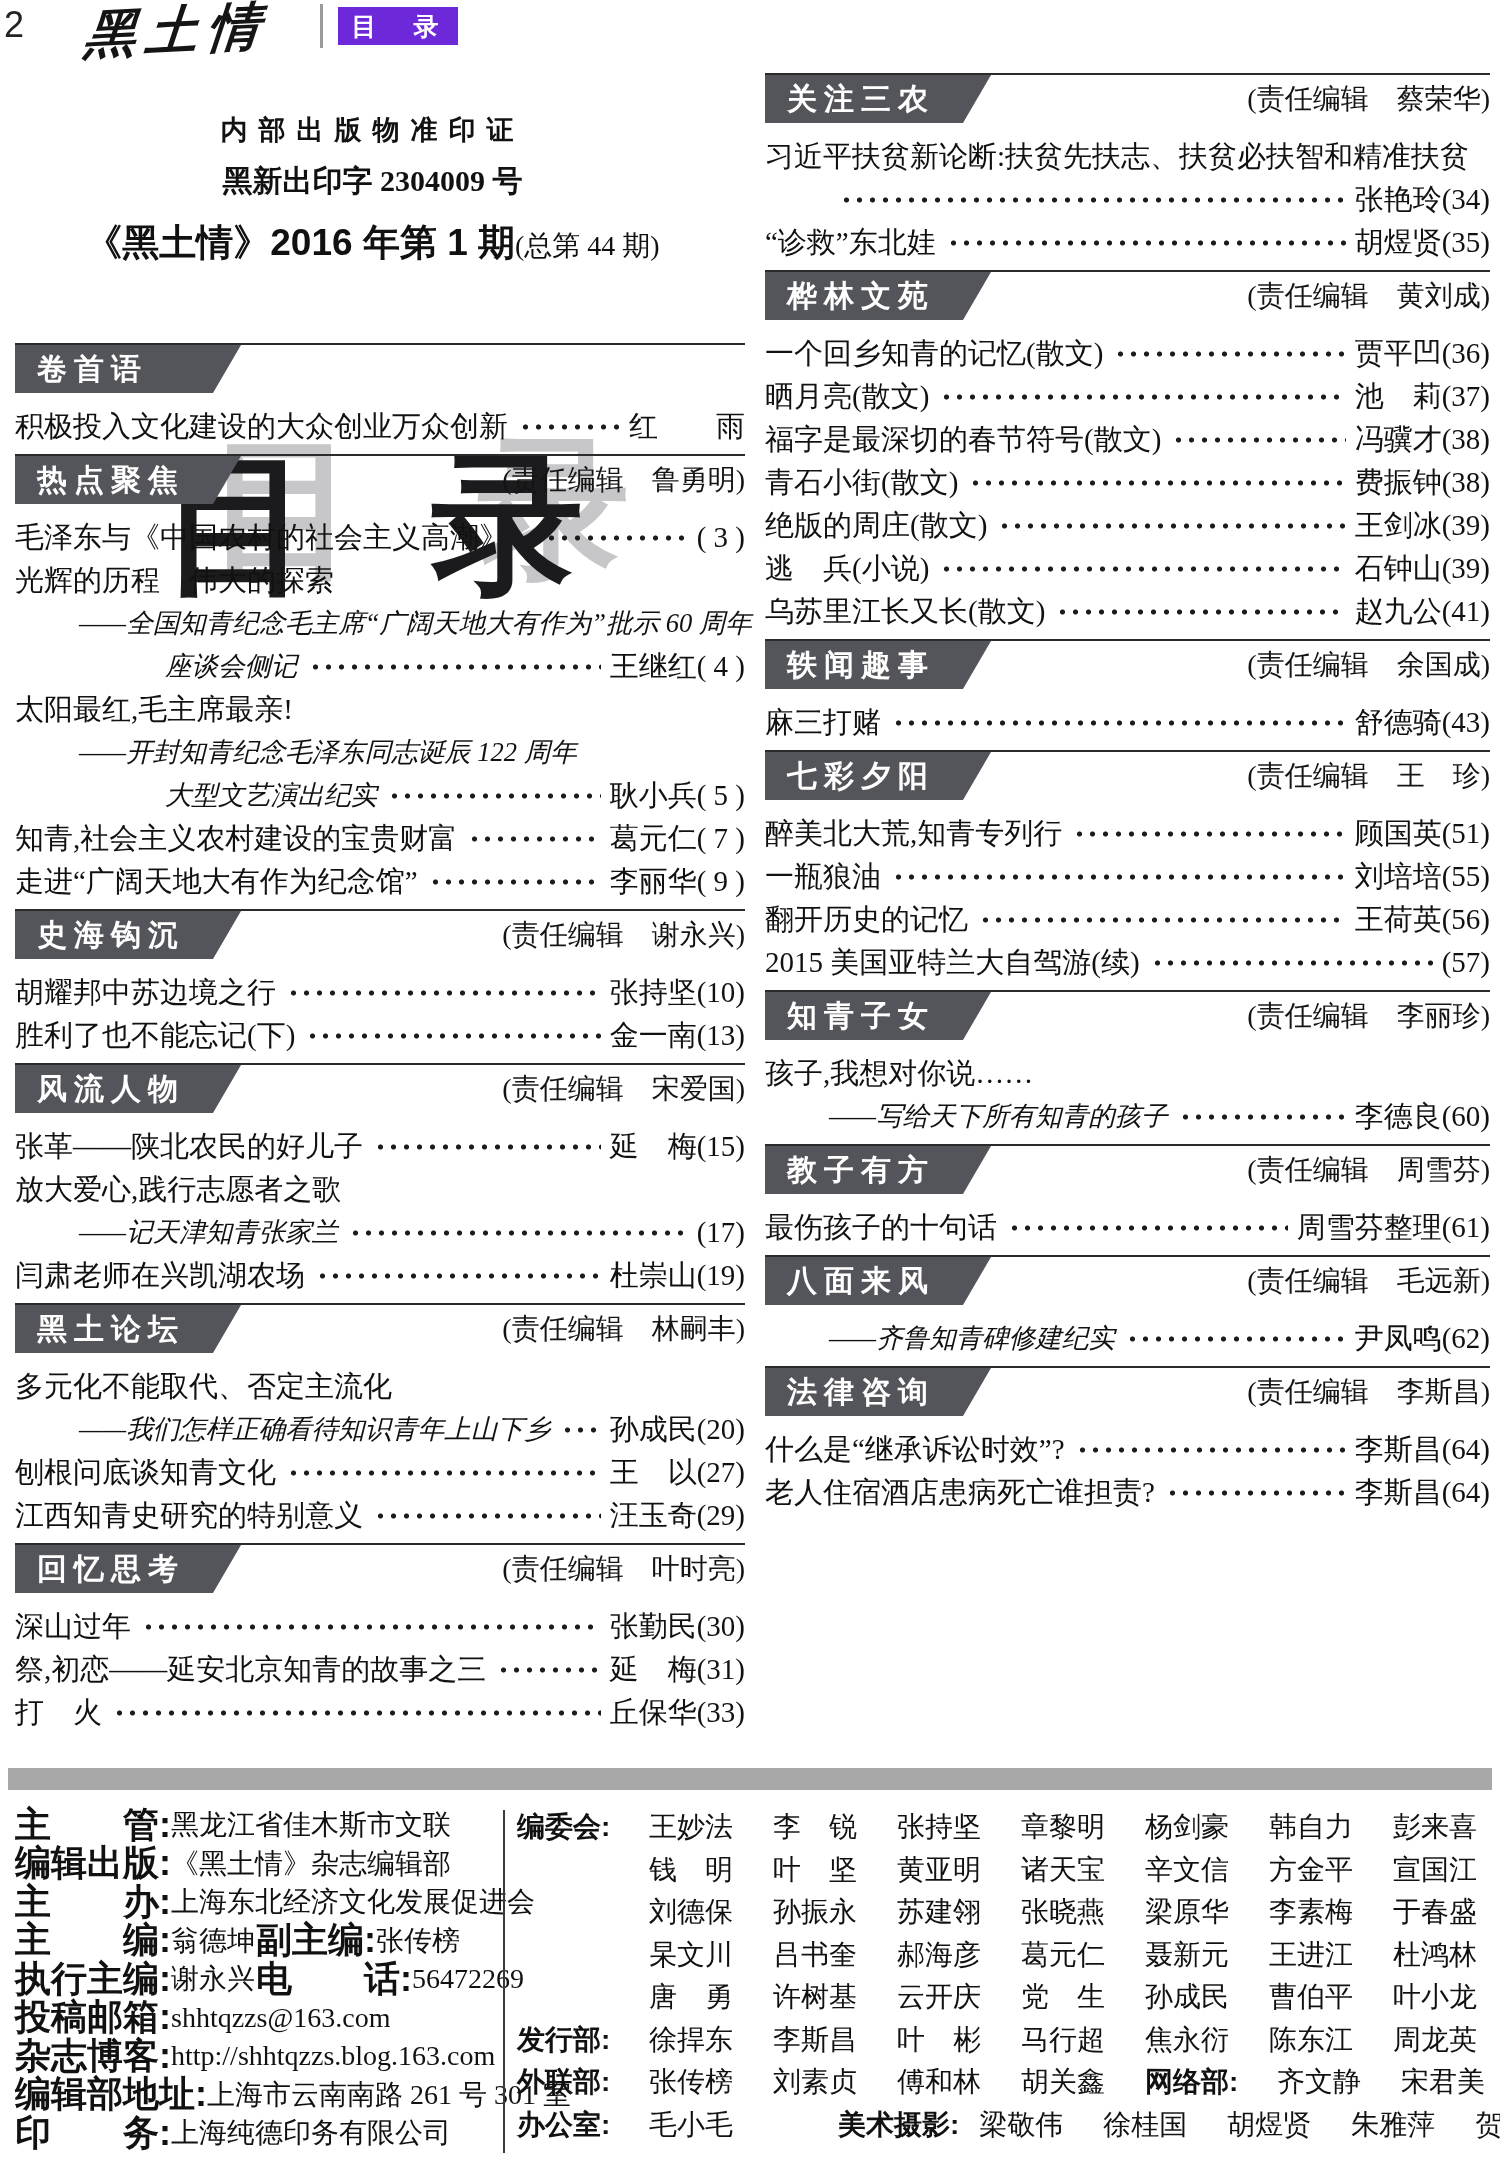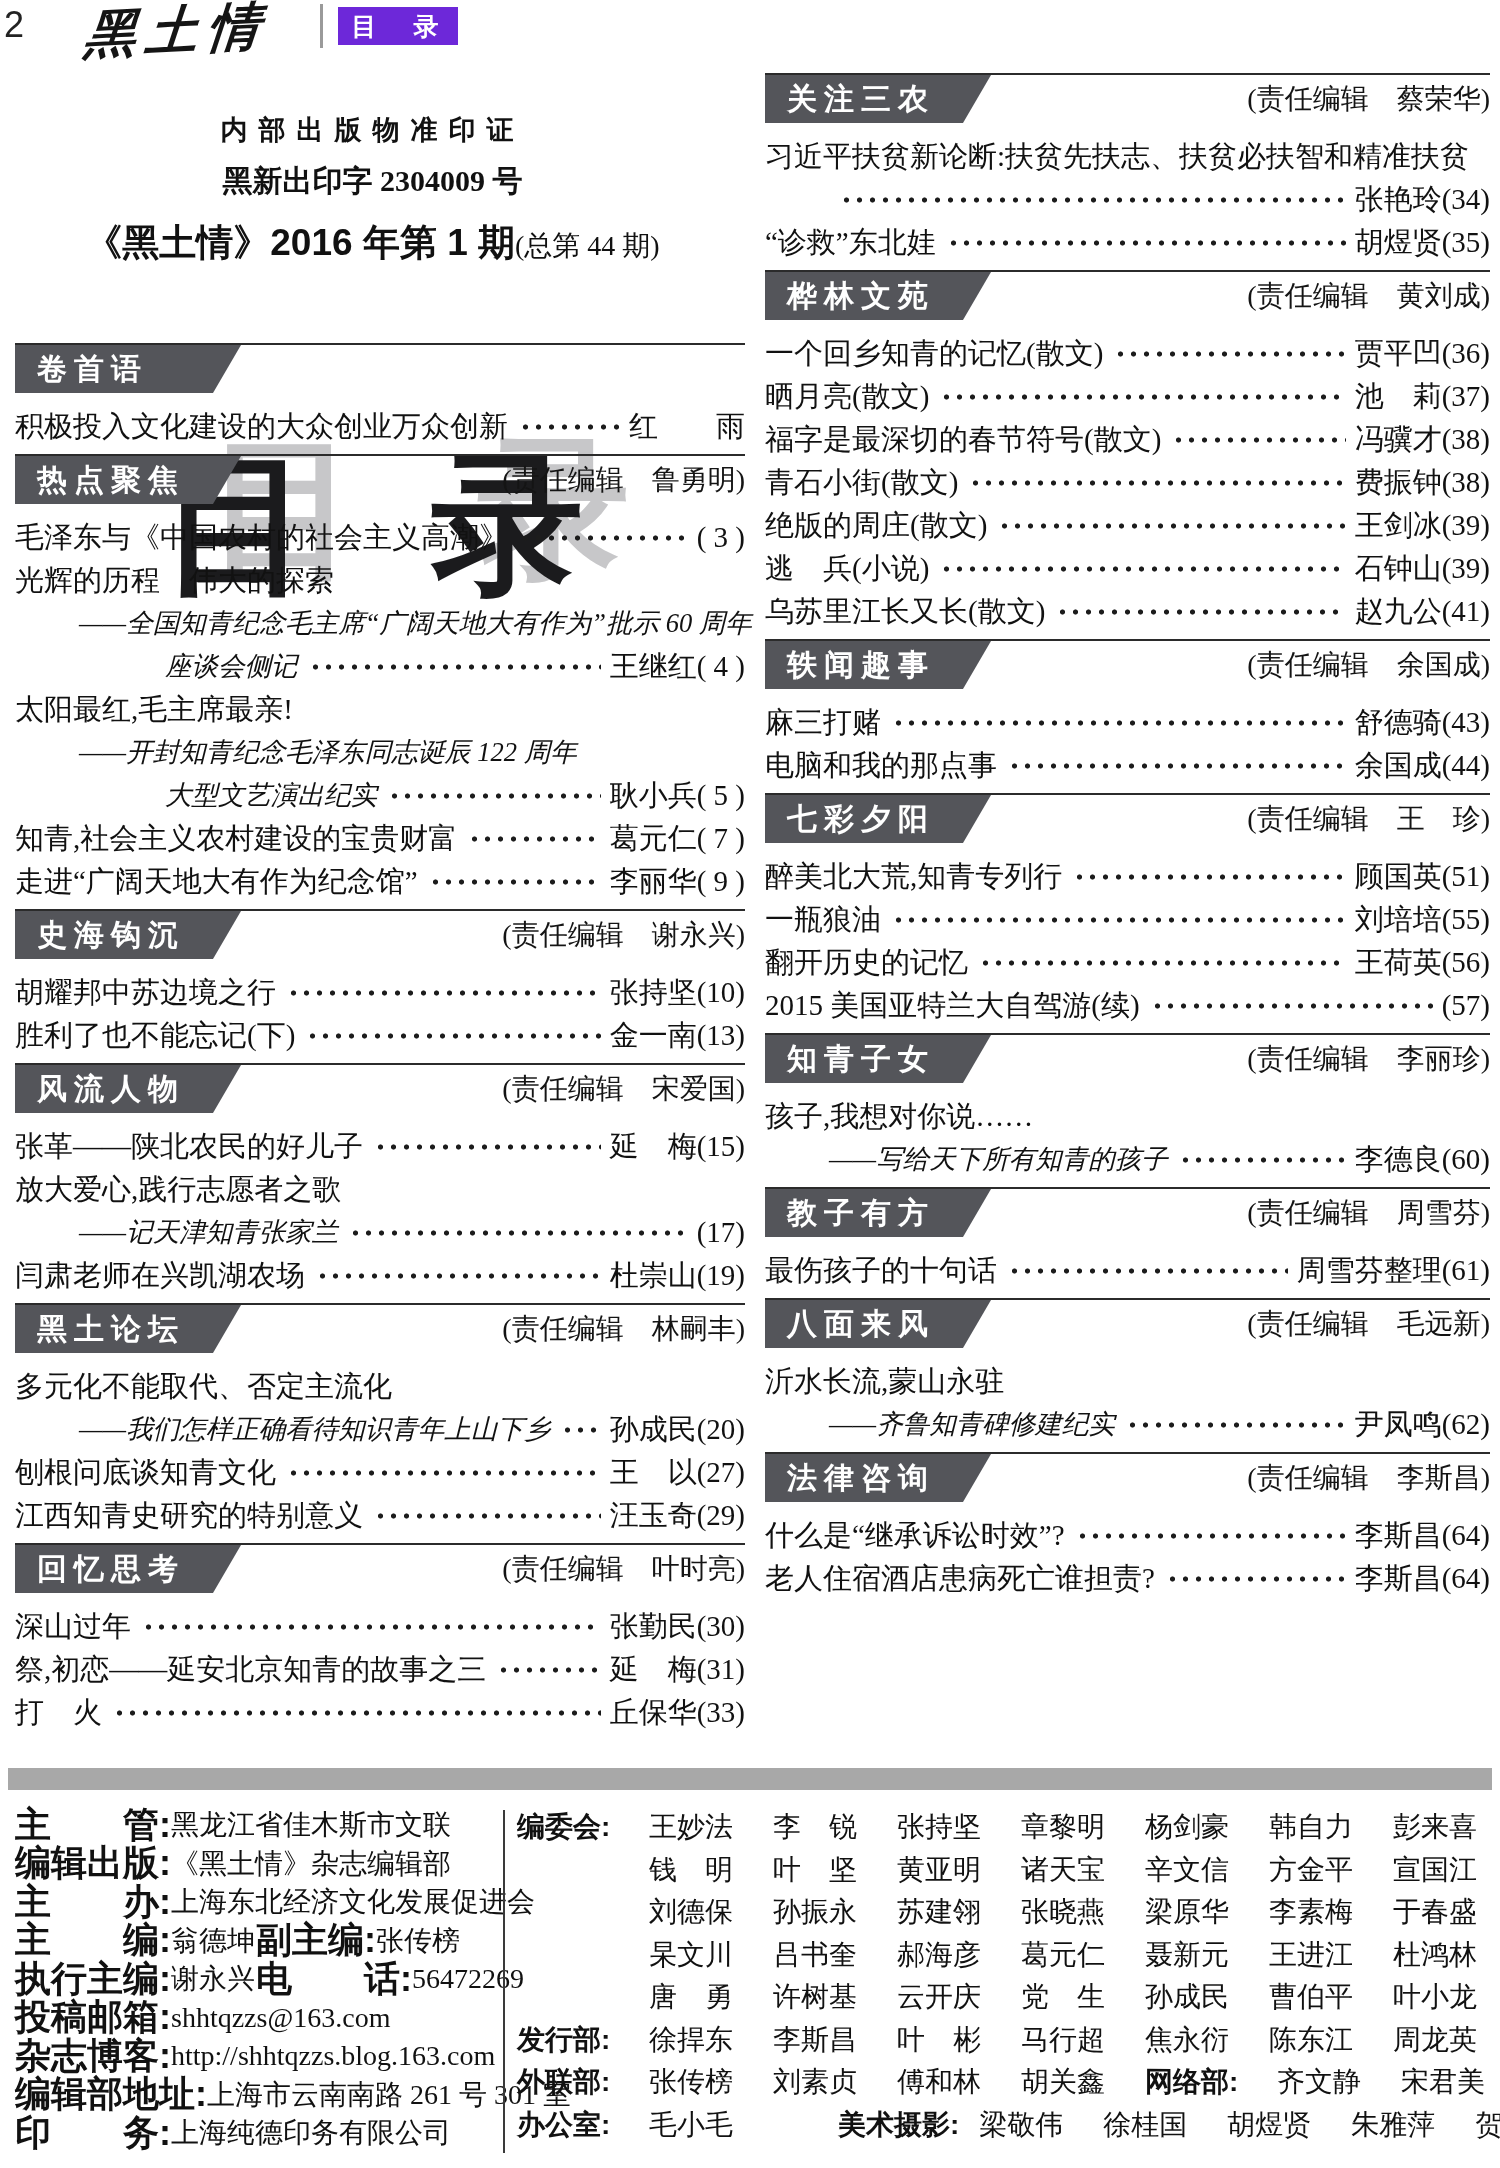--- a/index.html
+++ b/index.html
@@ -303,25 +303,20 @@
           <div class="banner">
             <span>轶闻趣事</span>
           </div>
           <div class="editor">(责任编辑　余国成)</div>
         </div>
         <div class="entry">
           <span class="t">麻三打赌</span>
           <span class="lead"></span>
           <span class="ref">舒德骑(43)</span>
         </div>
-        <div class="entry">
-          <span class="t">电脑和我的那点事</span>
-          <span class="lead"></span>
-          <span class="ref">余国成(44)</span>
-        </div>
       </div>
       <div class="sec">
         <div class="banner-row">
           <div class="banner">
             <span>七彩夕阳</span>
           </div>
           <div class="editor">(责任编辑　王　珍)</div>
         </div>
         <div class="entry">
           <span class="t">醉美北大荒,知青专列行</span>
@@ -372,23 +367,20 @@
           <span class="lead"></span>
           <span class="ref">周雪芬整理(61)</span>
         </div>
       </div>
       <div class="sec">
         <div class="banner-row">
           <div class="banner">
             <span>八面来风</span>
           </div>
           <div class="editor">(责任编辑　毛远新)</div>
-        </div>
-        <div class="entry">
-          <span class="t">沂水长流,蒙山永驻</span>
         </div>
         <div class="entry i1 sub">
           <span class="t">——齐鲁知青碑修建纪实</span>
           <span class="lead"></span>
           <span class="ref">尹凤鸣(62)</span>
         </div>
       </div>
       <div class="sec">
         <div class="banner-row">
           <div class="banner">

